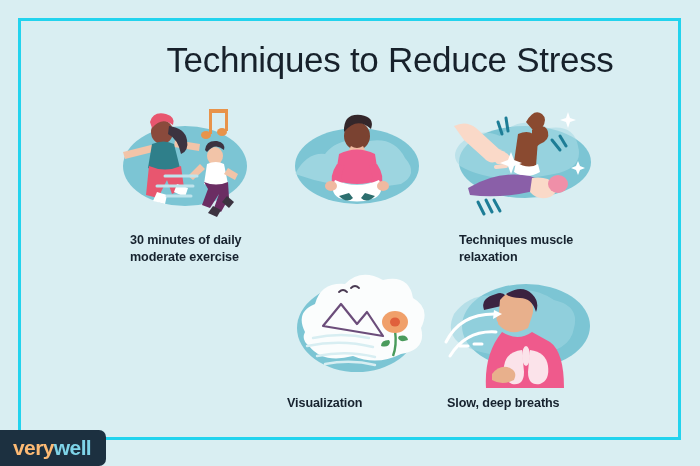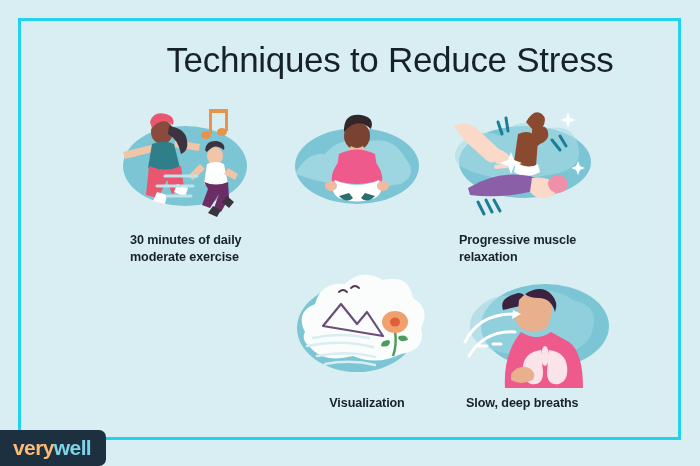--- a/index.html
+++ b/index.html
@@ -36,26 +36,26 @@
     color:#16222e;line-height:1.32;
     letter-spacing:-0.1px;
   }
   
   #c0{left:105px;top:4px;width:160px;}
   #c1{left:277px;top:4px;width:160px;}
   #c2{left:440px;top:4px;width:170px;}
   
   #c3{left:105px;top:170px;width:160px;}
   #c4{left:277px;top:170px;width:160px;}
-  #c5{left:440px;top:170px;width:170px;margin-left:19px;}
+  #c5{left:440px;top:170px;width:170px;}
   .cap-r1{position:absolute;top:128px;left:13px;width:150px;margin-left:12px;}
   .cap-r2{position:absolute;top:125px;left:13px;width:160px;}
   #c2 .cap-r1{left:7px;}
   #c5 .cap-r2{left:7px;}
-  #c4 .cap-r2{left:10px;text-align:center;}
+  #c4 .cap-r2{left:10px;}
 
   .logo{
     position:absolute;left:0;top:430px;
     width:106px;height:36px;
     background:#1c3040;
     border-top-right-radius:7px;
     border-bottom-right-radius:7px;
     display:flex;align-items:center;
   }
   .logo-text{
@@ -171,21 +171,21 @@
             <line x1="46" y1="96" x2="52" y2="108"></line>
             <line x1="54" y1="96" x2="60" y2="107"></line>
           </g>
           <g fill="#ffffff">
             <path d="M68 56 l3 -8 l3 8 l8 3 l-8 3 l-3 8 l-3 -8 l-8 -3 z"></path>
             <path d="M126 14 l2 -6 l2 6 l6 2 l-6 2 l-2 6 l-2 -6 l-6 -2 z"></path>
             <path d="M136 62 l2 -5 l2 5 l5 2 l-5 2 l-2 5 l-2 -5 l-5 -2 z"></path>
           </g>
         </svg>
       </div>
-      <div class="cap cap-r1">Progressive muscle relaxation</div>
+      <div class="cap cap-r1">Techniques muscle relaxation</div>
     </div>
 
 
     <div class="cell" id="c4">
       <div class="art">
         <svg width="165" height="118" viewBox="0 0 165 118">
           <ellipse cx="80" cy="58" rx="60" ry="44" fill="#7cc5d4"></ellipse>
           <path d="M28 62 q-10 -20 10 -28 q6 -22 30 -20 q16 -16 38 -4 q26 -6 30 18 q18 10 8 30 q6 22 -20 26 q-24 12 -48 2 q-30 8 -44 -10 q-8 -6 -4 -14 z" fill="#fbfdfd"></path>
           <path d="M46 56 l18 -22 l16 20 l10 -12 l16 24 z" fill="none" stroke="#6b4d7a" stroke-width="2.2" stroke-linejoin="round"></path>
           <g stroke="#4a3a52" stroke-width="1.8" fill="none" stroke-linecap="round">

